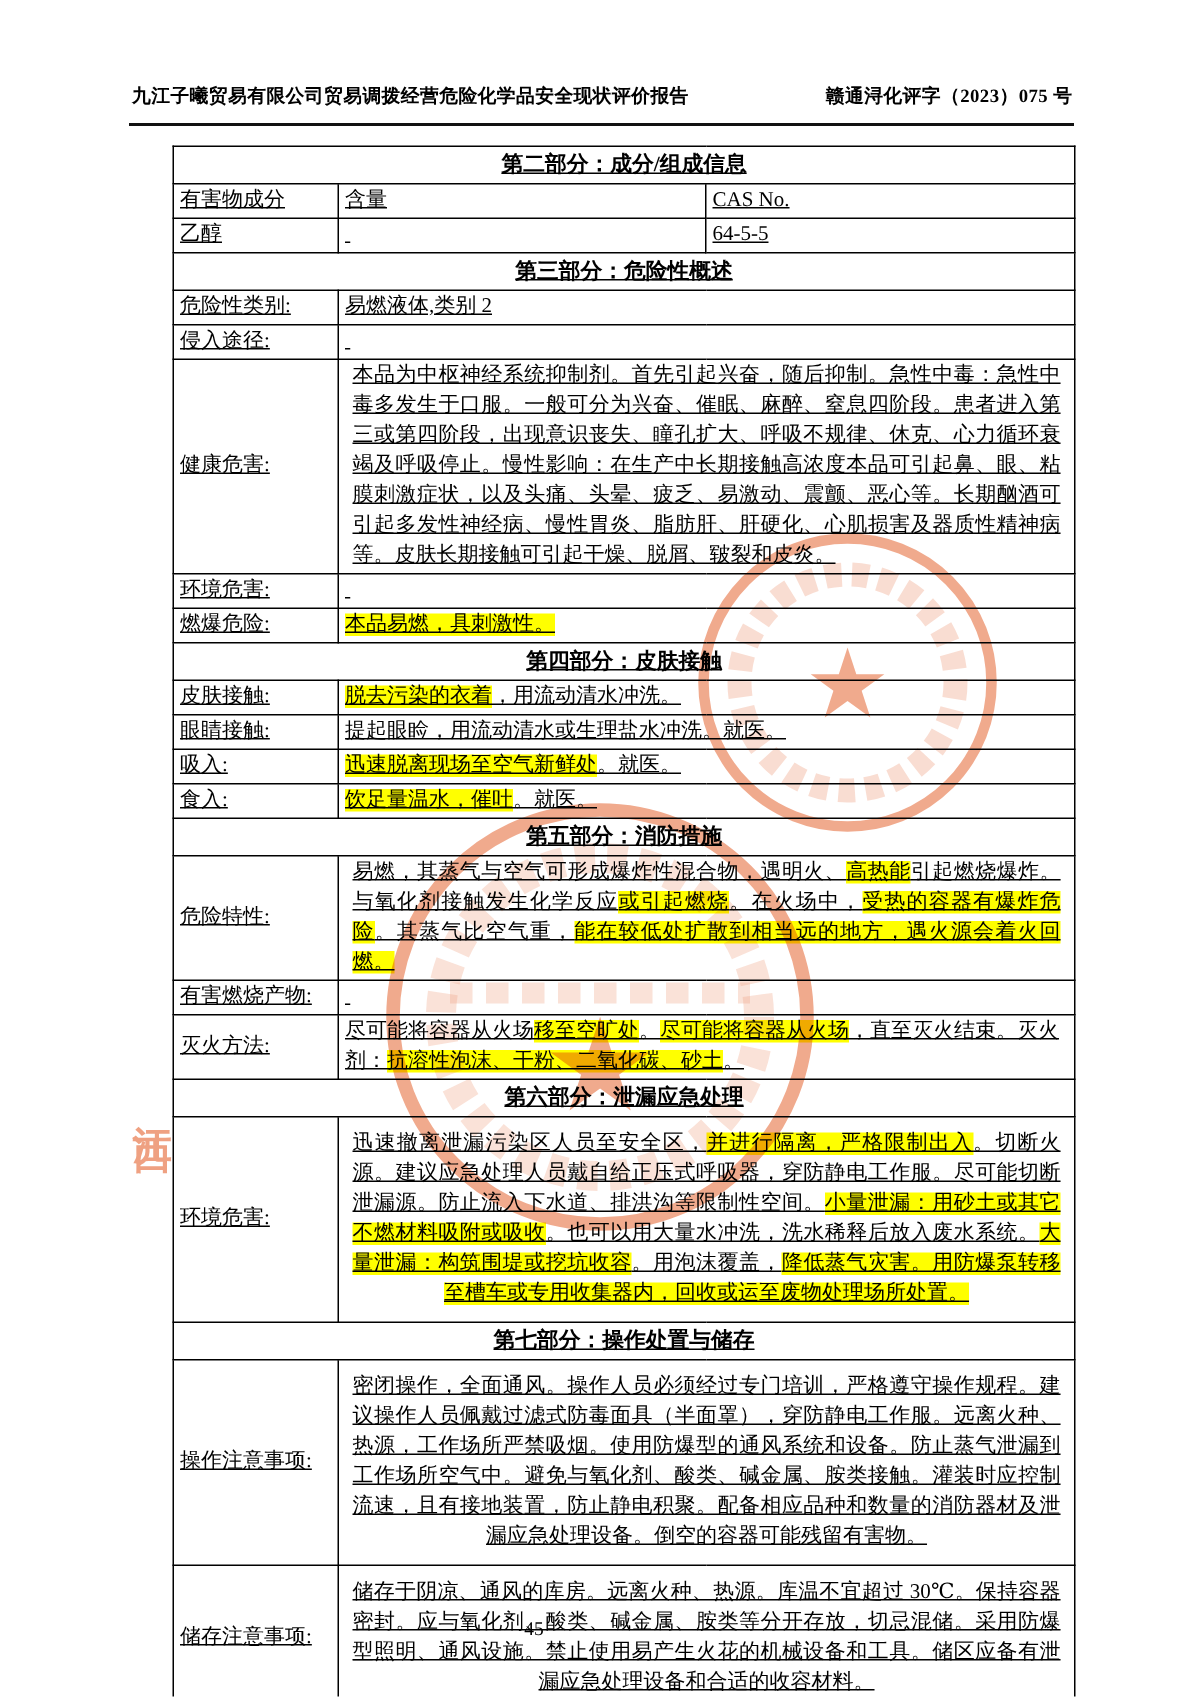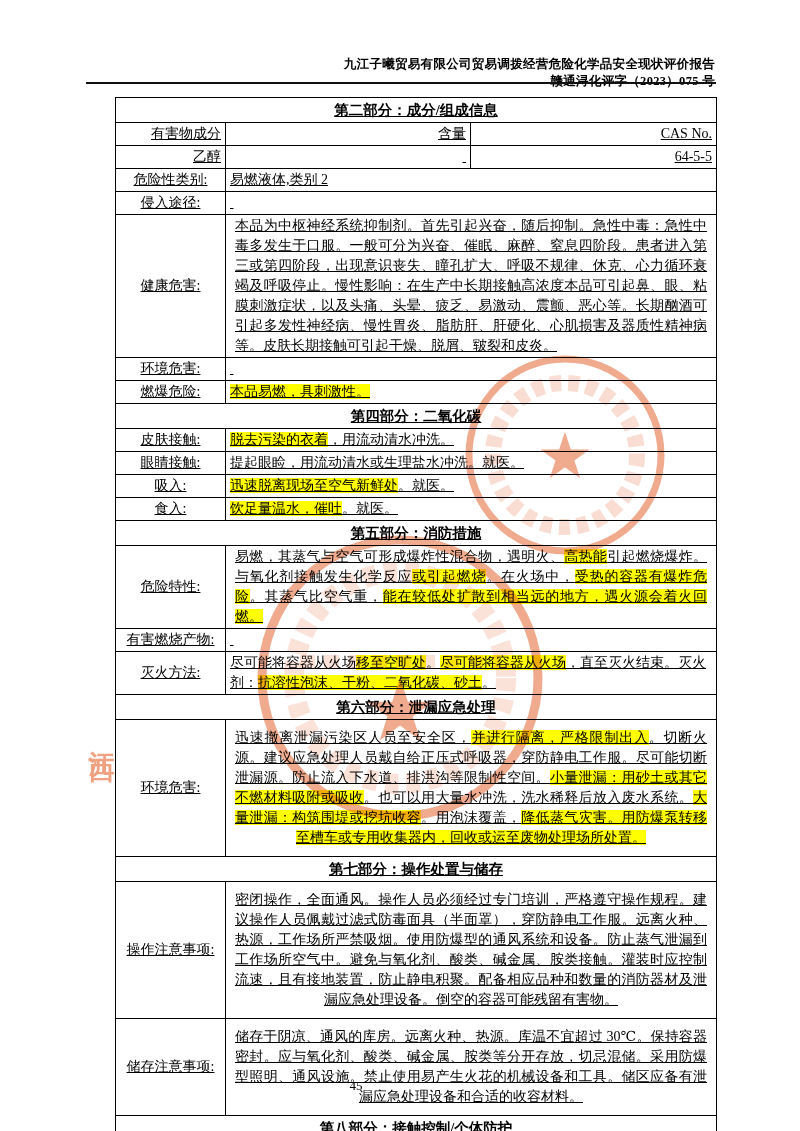--- a/index.html
+++ b/index.html
@@ -7,43 +7,43 @@
   body {
     position:relative;
     font-family:"Liberation Serif","DejaVu Serif",serif;
     color:#000;
     overflow:hidden;
   }
 
   .page-header{
     position:absolute; top:56px; left:88px; width:627px;
     display:flex; justify-content:space-between; align-items:flex-end;
-    font-size:12.5px; font-weight:bold; letter-spacing:0.3px;flex-direction:column;
+    font-size:12.5px; font-weight:bold; letter-spacing:0.3px;
   }
   .header-rule{
     position:absolute; top:82px; left:86px; width:630px;
     border-top:2.5px solid #111;
   }
 
   table.doc-table{
     position:absolute; top:97px; left:115px; width:601px;
     border-collapse:collapse; table-layout:fixed;text-decoration:underline;
   }
   .doc-table td{
     border:1px solid #000;
     font-size:14px; line-height:20px;
     padding:1px 4px;
     vertical-align:middle;
     word-break:break-all;
   }
   tr.section-row td{
     font-weight:bold; text-align:center; font-size:14.5px; padding:2px 4px;
   }
-  td.c3{ text-align:right; }
-  td.label-cell{ text-align:center; }
+  td.c3{ text-align:left; }
+  td.label-cell{ text-align:left; }
   td.content-cell.center{ }
   td.content-cell.j{ text-align:justify; padding:1px 9px; }
   td.content-cell.jc{ text-align:justify; text-align-last:center; padding:8px 9px; }
   .hl{ background:var(--hl,#ffff00); }
 
   .page-number{
     position:absolute; top:1078px; left:0; width:712px;
     text-align:center; font-size:13px;
   }
 
@@ -80,20 +80,23 @@
       <tr>
         <td class="c3">有害物成分</td>
         <td class="c3">含量</td>
         <td class="c3">CAS No.</td>
       </tr>
       <tr>
         <td class="c3">乙醇</td>
         <td class="c3">&nbsp;</td>
         <td class="c3">64-5-5</td>
       </tr>
+      <tr class="section-row">
+        <td colspan="3">第三部分：危险性概述</td>
+      </tr>
       <tr>
         <td class="label-cell">危险性类别:</td>
         <td colspan="2" class="content-cell center"><span>易燃液体,类别 2</span></td>
       </tr>
       <tr>
         <td class="label-cell">侵入途径:</td>
         <td colspan="2" class="content-cell center">&nbsp;</td>
       </tr>
       <tr>
         <td class="label-cell">健康危害:</td>
@@ -101,21 +104,21 @@
       </tr>
       <tr>
         <td class="label-cell">环境危害:</td>
         <td colspan="2" class="content-cell center">&nbsp;</td>
       </tr>
       <tr>
         <td class="label-cell">燃爆危险:</td>
         <td colspan="2" class="content-cell center"><span class="hl">本品易燃，具刺激性。</span></td>
       </tr>
       <tr class="section-row">
-        <td colspan="3">第四部分：二氧化碳</td>
+        <td colspan="3">第四部分：皮肤接触</td>
       </tr>
       <tr>
         <td class="label-cell">皮肤接触:</td>
         <td colspan="2" class="content-cell center"><span class="hl">脱去污染的衣着</span><span>，用流动清水冲洗。</span></td>
       </tr>
       <tr>
         <td class="label-cell">眼睛接触:</td>
         <td colspan="2" class="content-cell center"><span>提起眼睑，用流动清水或生理盐水冲洗。就医。</span></td>
       </tr>
       <tr>

